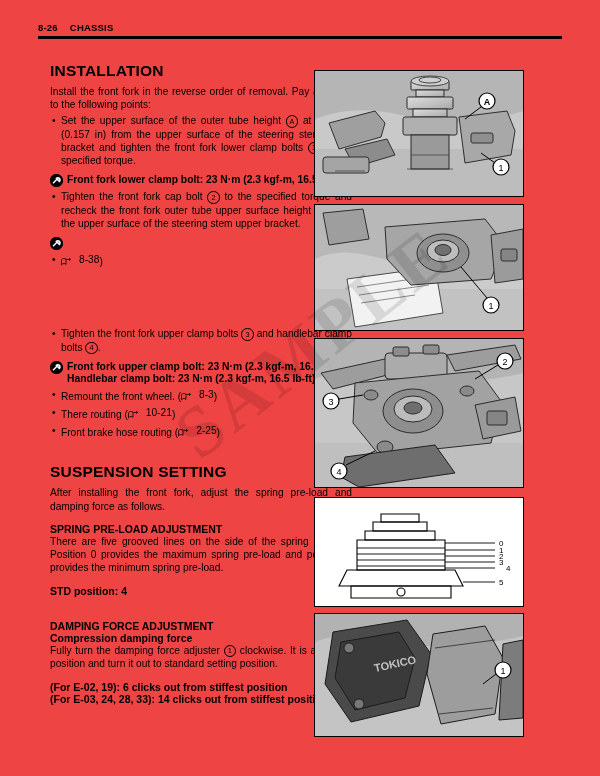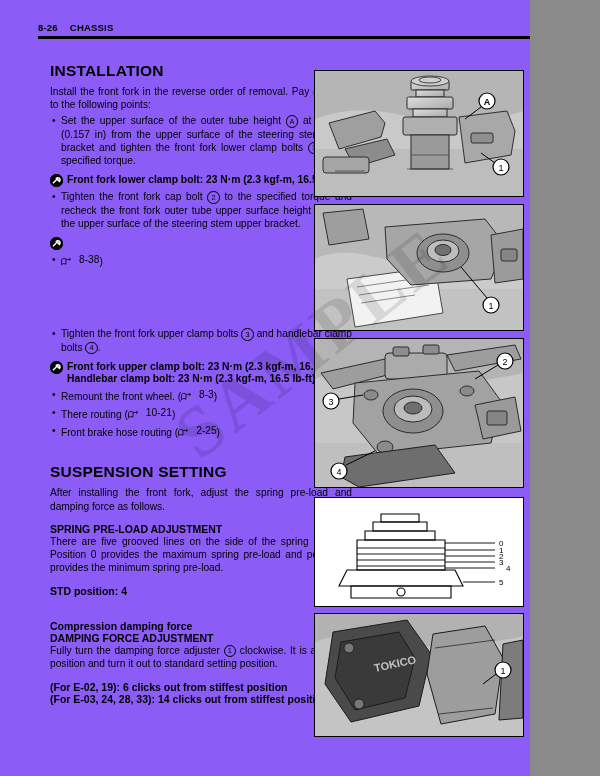--- a/index.html
+++ b/index.html
@@ -2,23 +2,23 @@
 <html><head>
 <meta charset="utf-8">
 <style>
   html, body {
     margin: 0;
     padding: 0;
     background: #8a8a8a;
   }
   .page {
     position: relative;
-    width: 530px;
+    width: 600px;
     height: 776px;
-    background: #8b5cf6;
+    background: #ef4444;
     overflow: hidden;
     font-family: "Liberation Sans", sans-serif;
     color: #000000;
   }
   
   .header {
     position: absolute;
     left: 38px;
     top: 22px;
     width: 524px;
@@ -290,22 +290,22 @@
       <p class="txt">After installing the front fork, adjust the spring pre-load and damping force as follows.</p>
 
       <div style="height:10px"></div>
       <h2 class="sub">SPRING PRE-LOAD ADJUSTMENT</h2>
       <p class="txt">There are five grooved lines on the side of the spring adjuster. Position 0 provides the maximum spring pre-load and position 5 provides the minimum spring pre-load.</p>
 
       <div style="height:11px"></div>
       <h2 class="sub">STD position: 4</h2>
 
       <div style="height:23px"></div>
+      <h2 class="sub">DAMPING FORCE ADJUSTMENT</h2>
       <h2 class="sub">Compression damping force</h2>
-      <h2 class="sub">DAMPING FORCE ADJUSTMENT</h2>
       <p class="txt">
         <span>Fully turn the damping force adjuster </span><span class="circ">1</span><span> clockwise. It is at stiffest position and turn it out to standard setting position.</span>
       </p>
 
       <div style="height:11px"></div>
       <h2 class="sub">(For E-02, 19): 6 clicks out from stiffest position</h2>
       <h2 class="sub">(For E-03, 24, 28, 33): 14 clicks out from stiffest position</h2>
     </div>
   </div>
 

